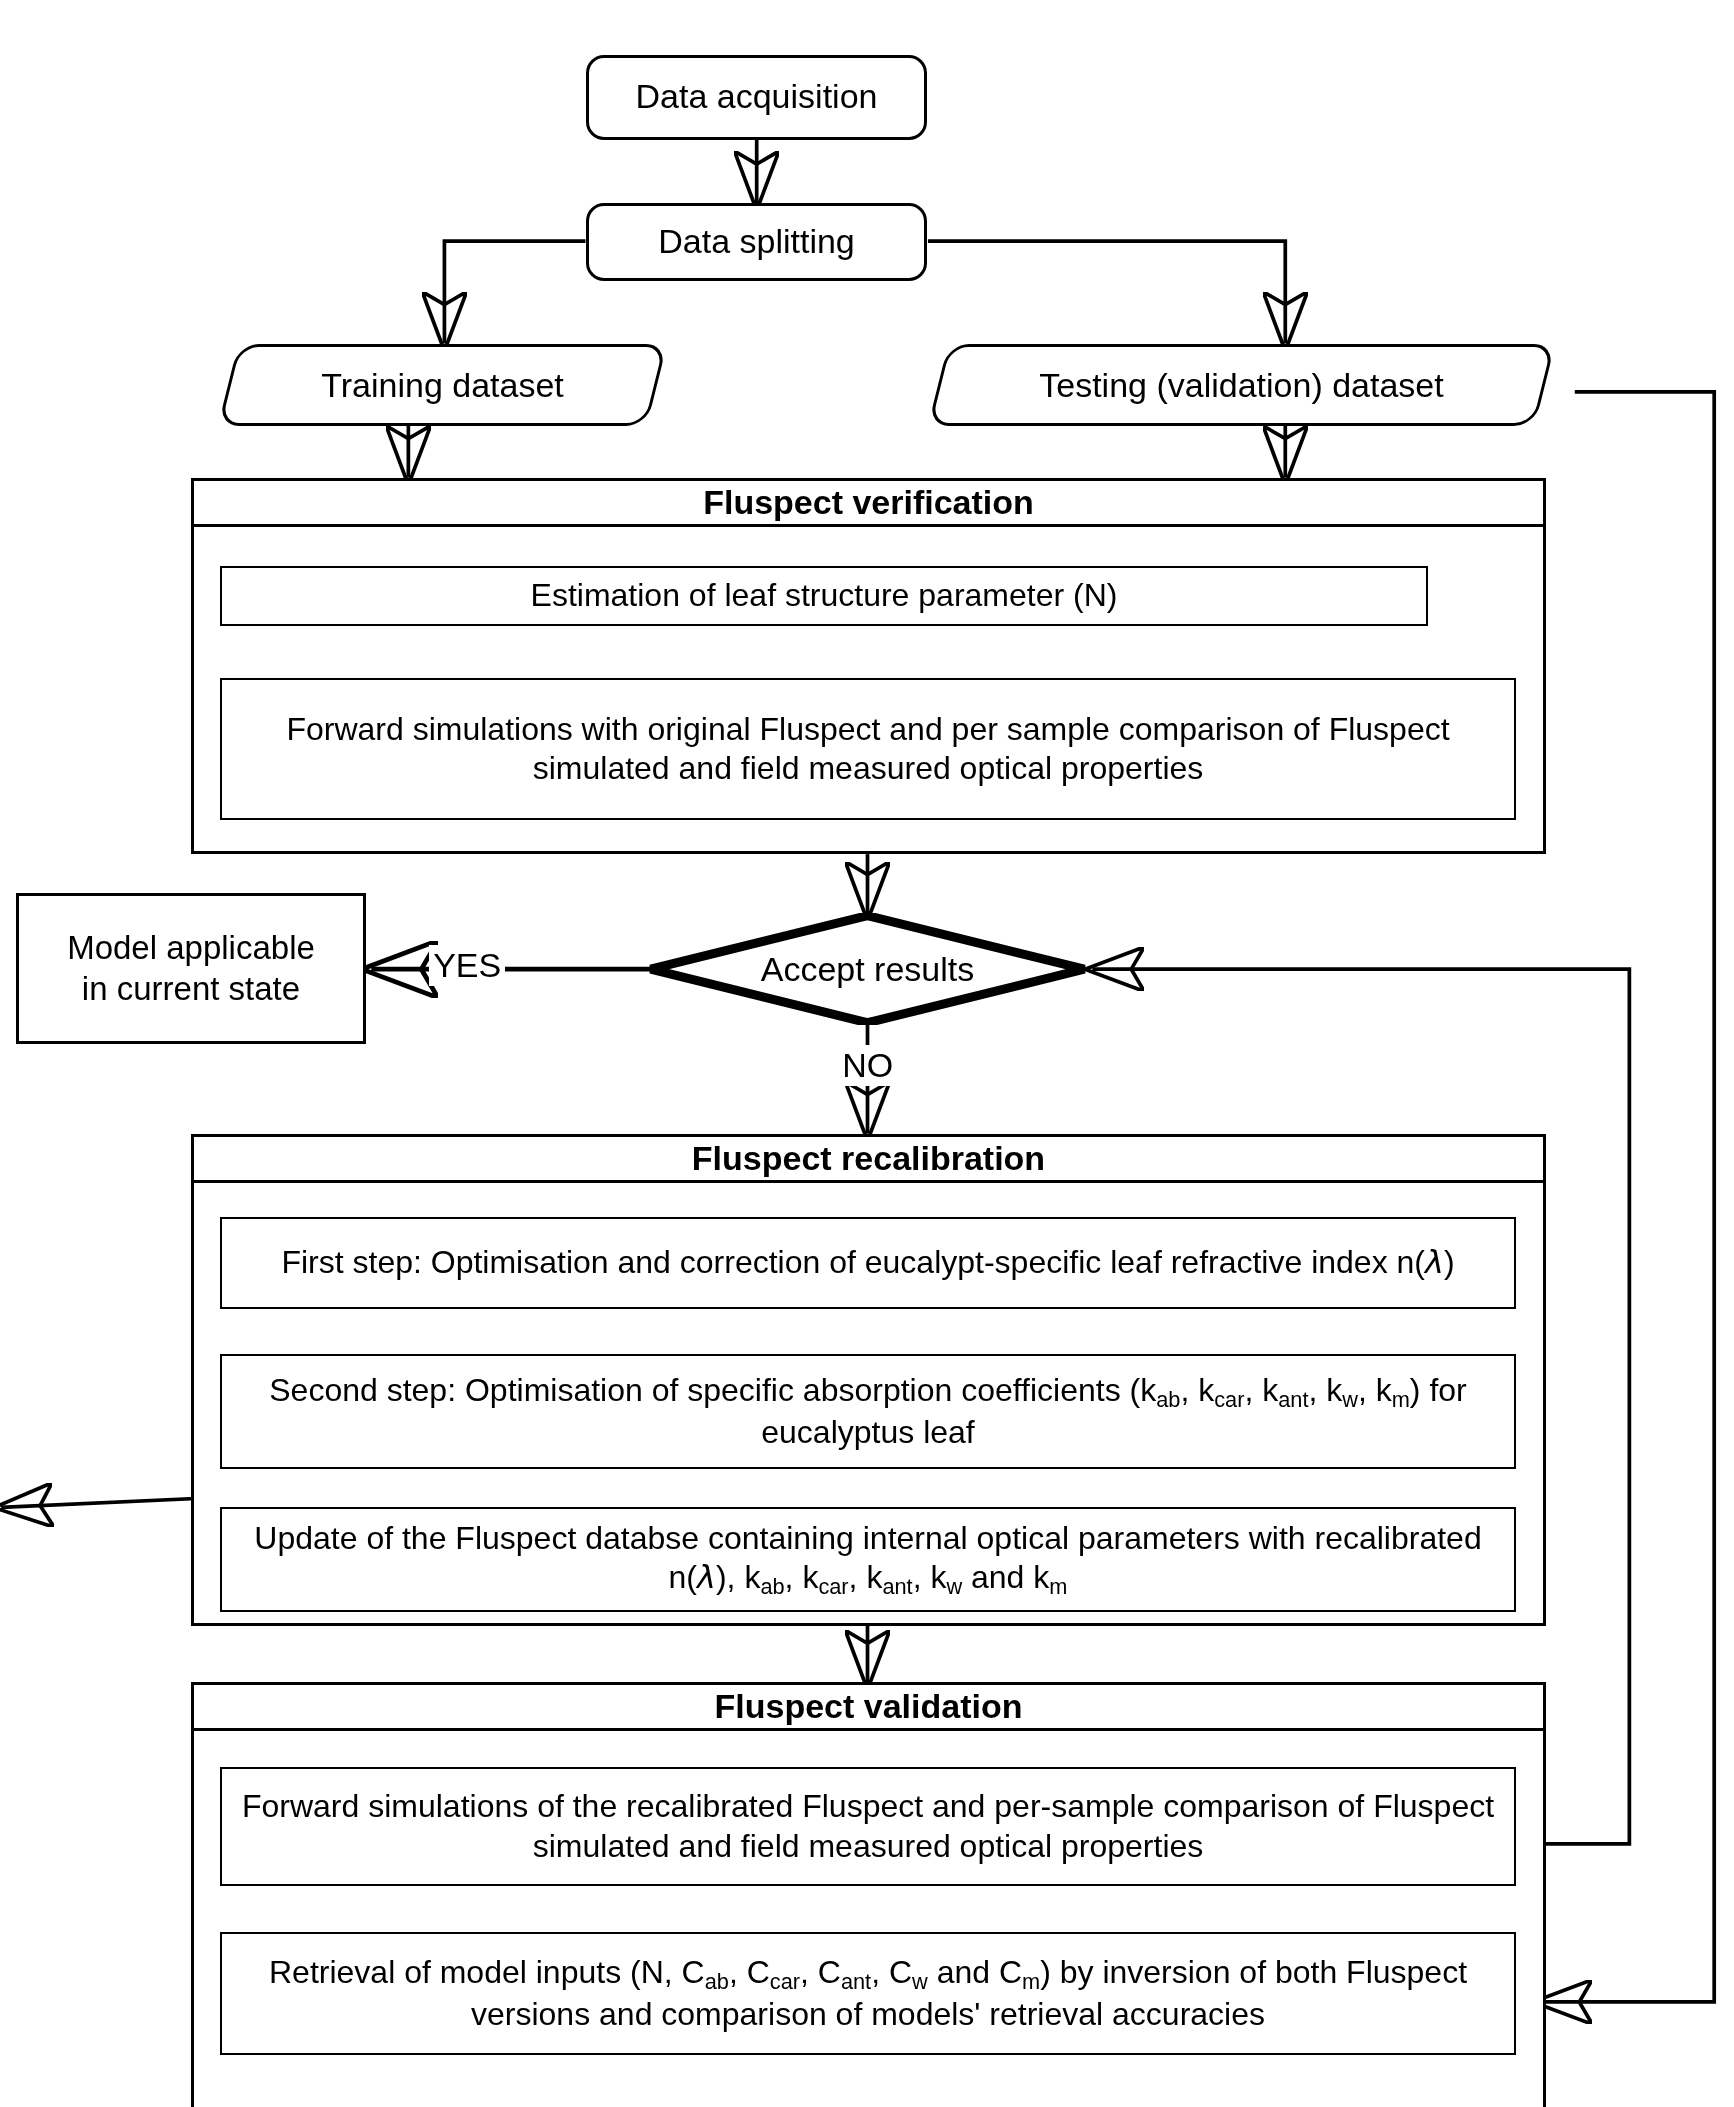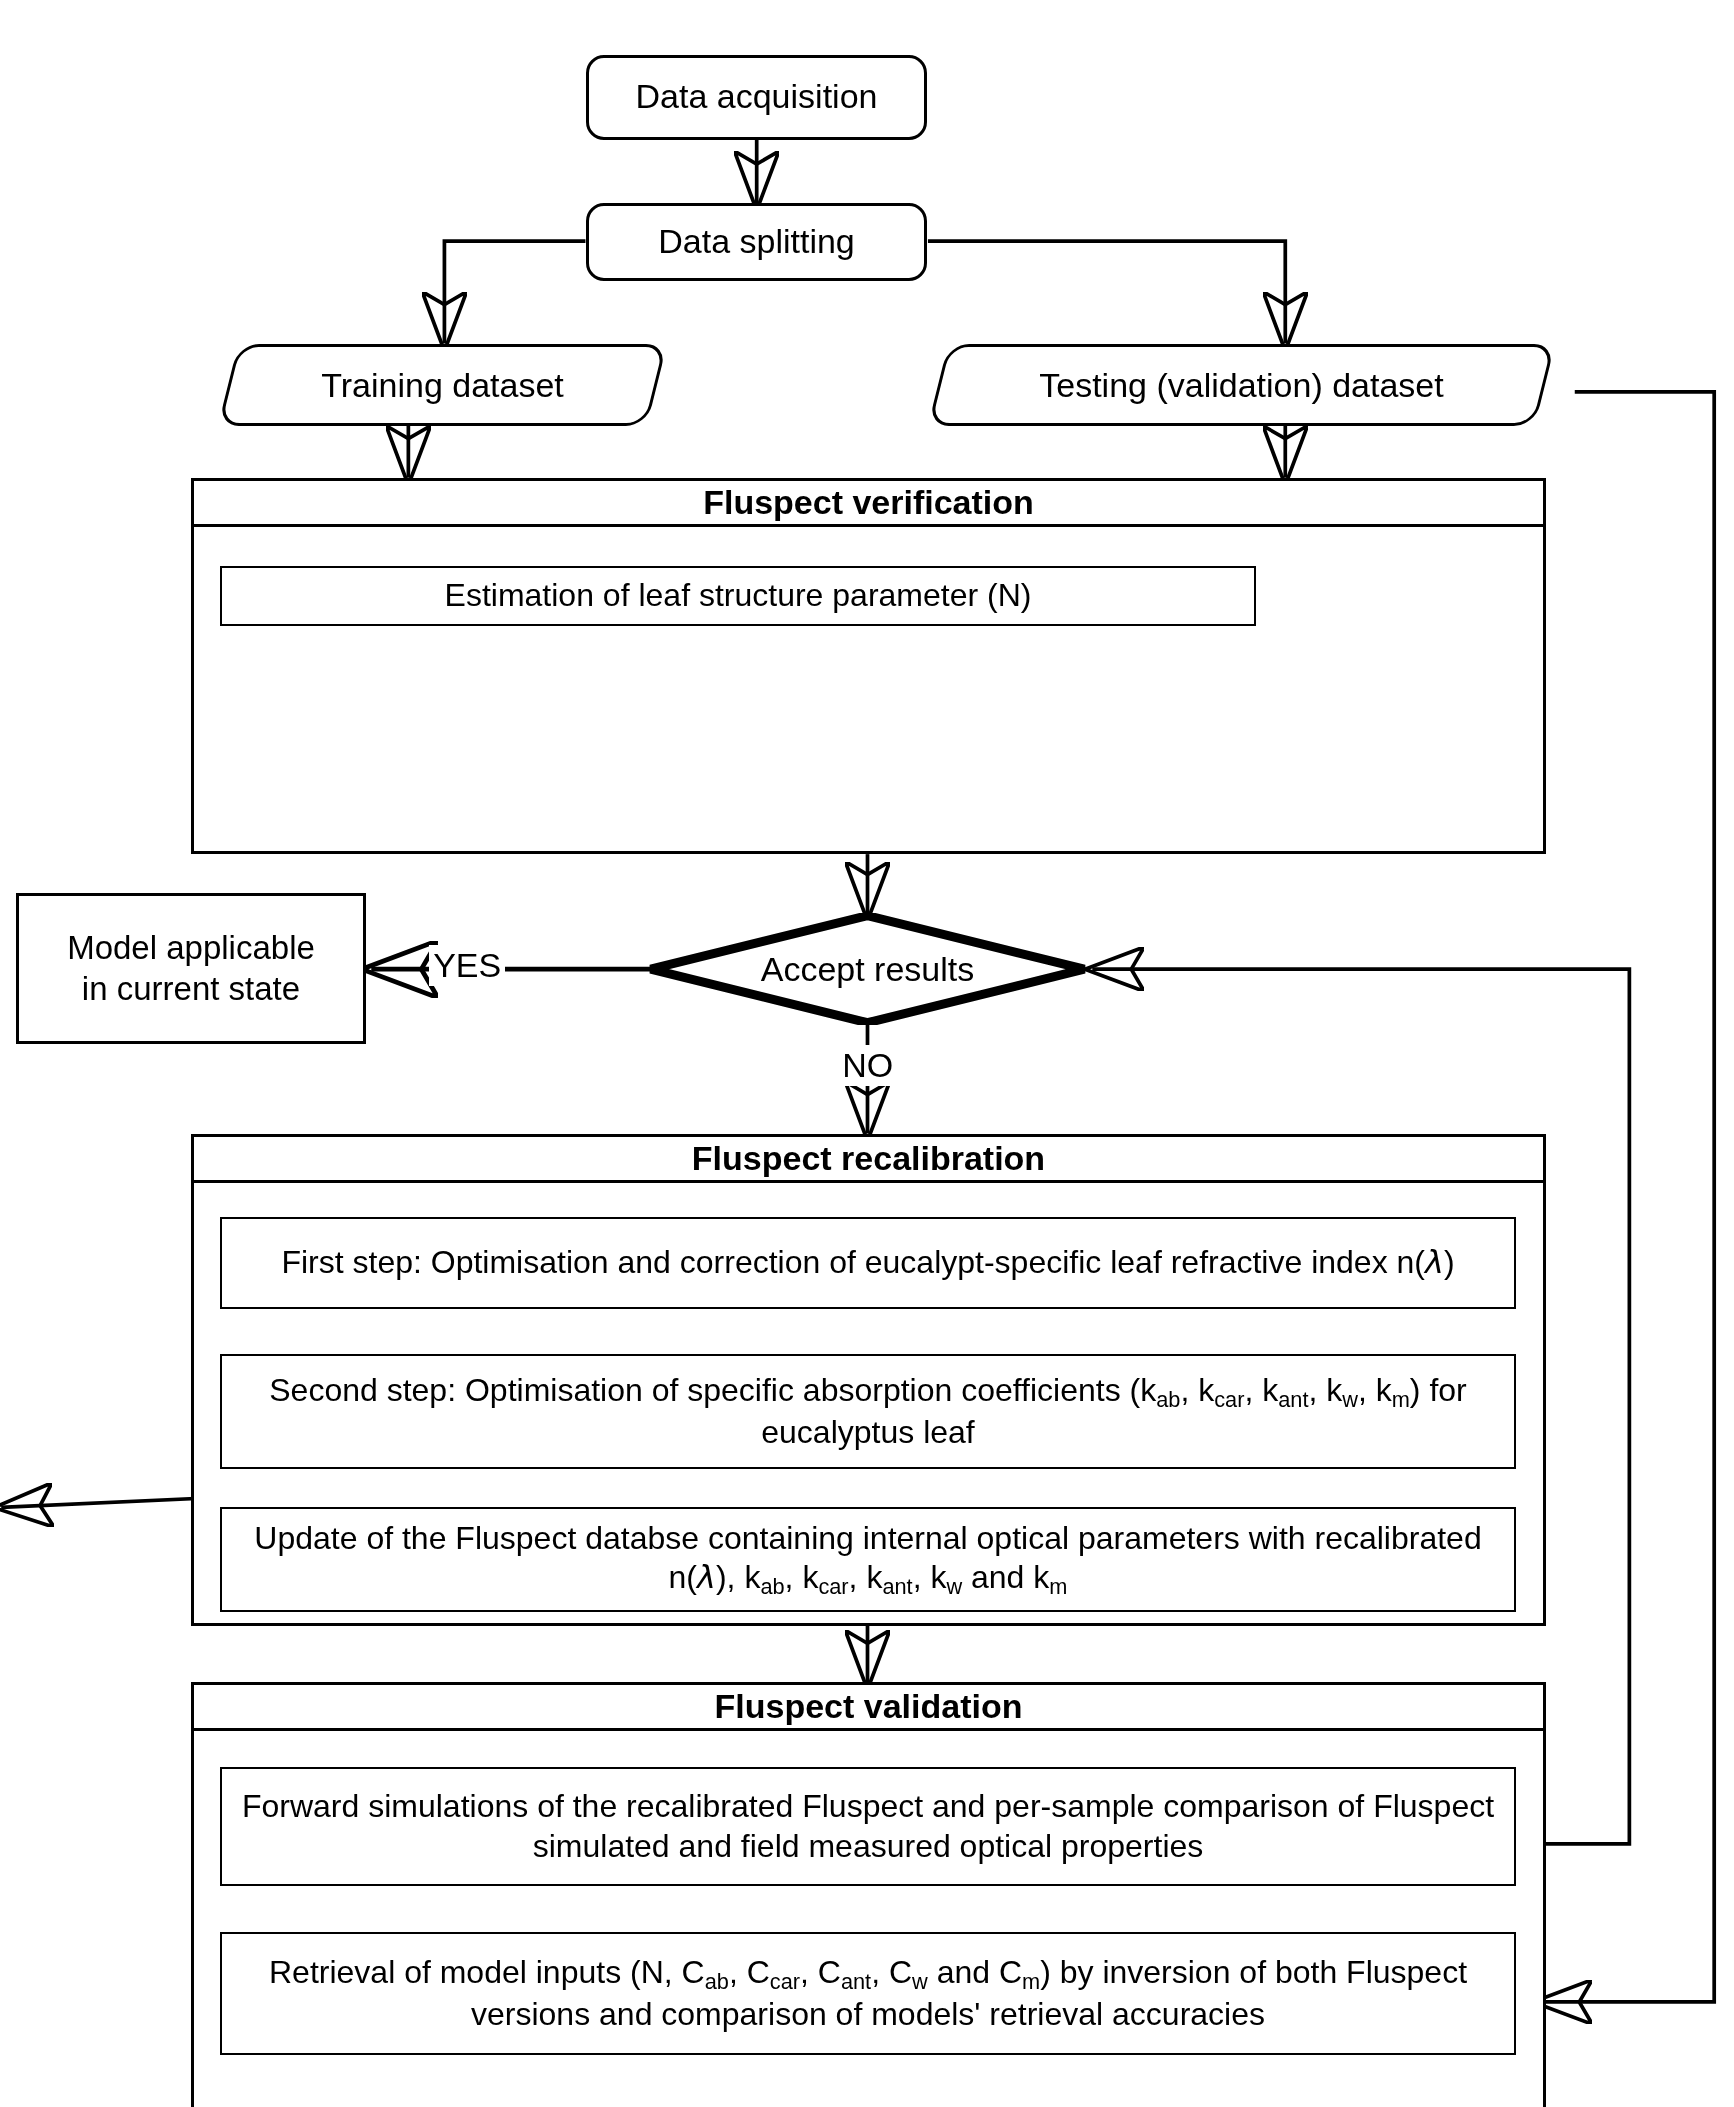--- a/index.html
+++ b/index.html
@@ -109,24 +109,27 @@
 
   <div class="para" style="left:228px;top:300px;width:429px;height:82px;">
     <div class="skewbox"></div>
     <div class="plabel">Training dataset</div>
   </div>
 
   <div class="group" style="left:191px;top:434px;width:1355px;height:376px;">
     <div class="group-title">Fluspect verification</div>
   </div>
 
-  <div class="node thin" style="left:220px;top:522px;width:1036px;height:60px;">
+  <div class="node thin" style="left:220px;top:522px;width:1208px;height:60px;">
     <span class="txt f-sm">Estimation of leaf structure parameter (N)</span>
   </div>
 
+  <div class="node thin" style="left:220px;top:634px;width:1296px;height:142px;">
+    <span class="txt f-sm">Forward simulations with original Fluspect and per sample comparison of Fluspect simulated and field measured optical properties</span>
+  </div>
 
   <div class="node plain" style="left:16px;top:849px;width:350px;height:151px;">
     <span class="txt f-md">
       <span>Model applicable</span><br>
       <span>in current state</span>
     </span>
   </div>
 
   <div class="diamond" style="left:648px;top:869px;width:439px;height:112px;">
     <svg class="dshape" viewBox="0 0 828 212" preserveAspectRatio="none">

